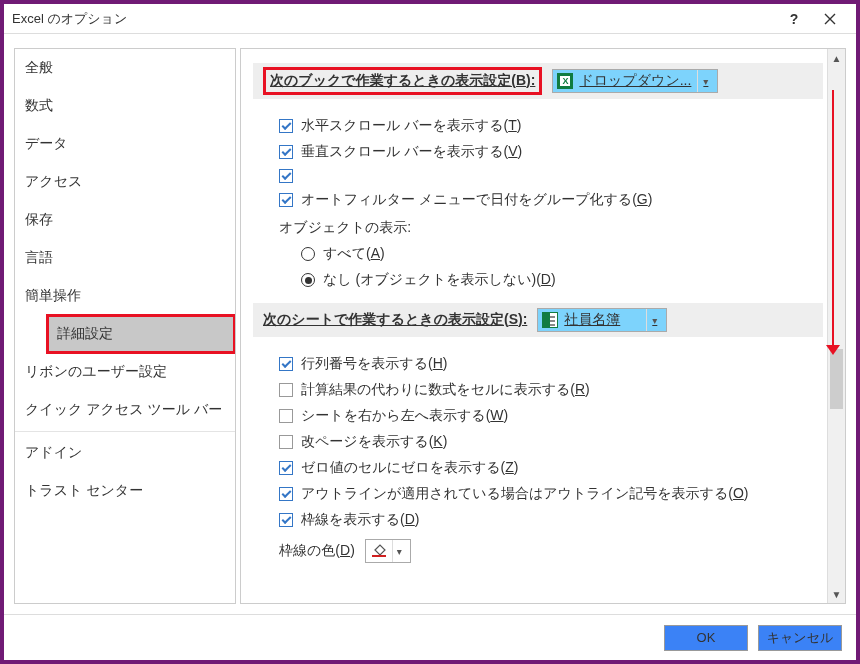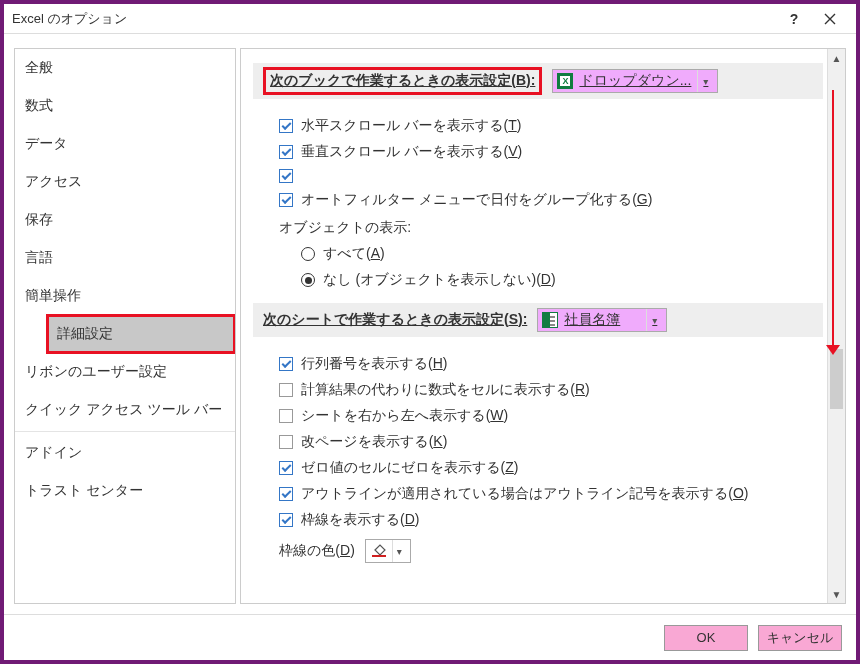--- a/index.html
+++ b/index.html
@@ -110,21 +110,21 @@
   }
   .red-inner {
     border: 3px solid #e81123;
     padding: 2px 4px;
     display:inline-block;
   }
   .dropdown {
     display: inline-flex;
     align-items: center;
     border: 1px solid #aaa;
-    background: #f0abfc;
+    background: #7dd3fc;
     height: 24px;
     padding: 0 4px 0 4px;
     gap: 6px;
     min-width: 130px;
     position: relative;
   }
   .dropdown .dd-icon {
     width: 16px; height: 16px; background:#107c41; display:inline-block; position:relative;
   }
   .dd-icon::after{
@@ -216,21 +216,21 @@
     display: flex;
     align-items: center;
     justify-content: flex-end;
     gap: 10px;
     padding: 0 14px;
   }
   .btn {
     min-width: 84px;
     height: 26px;
     border: 1px solid #999;
-    background: #f9a8d4;
+    background: #3b82f6;
     display: inline-flex; align-items:center; justify-content:center;
     font-size: 13px;
     cursor: default;
   }
   .help-icon { font-weight:bold; font-size:14px; }
   .annot-arrow {
     position: absolute;
     right: 22px;
     top: 86px;
     width: 2px;

